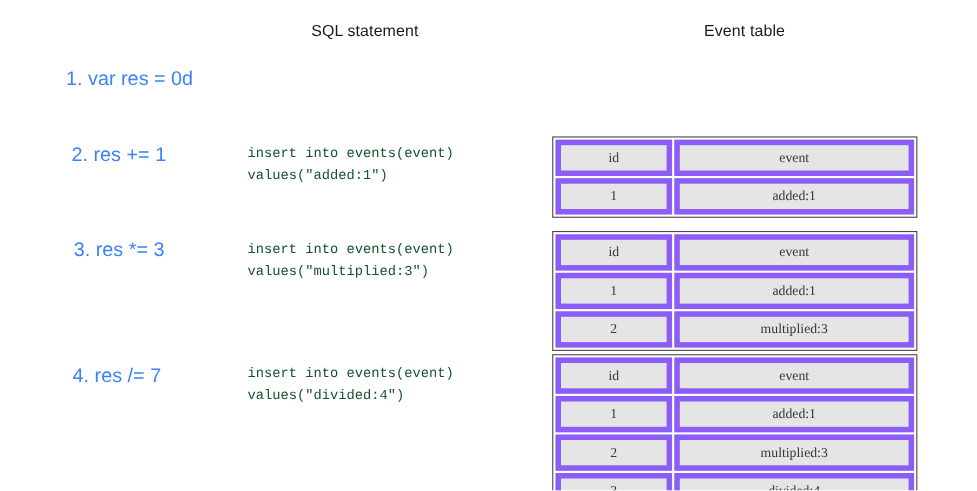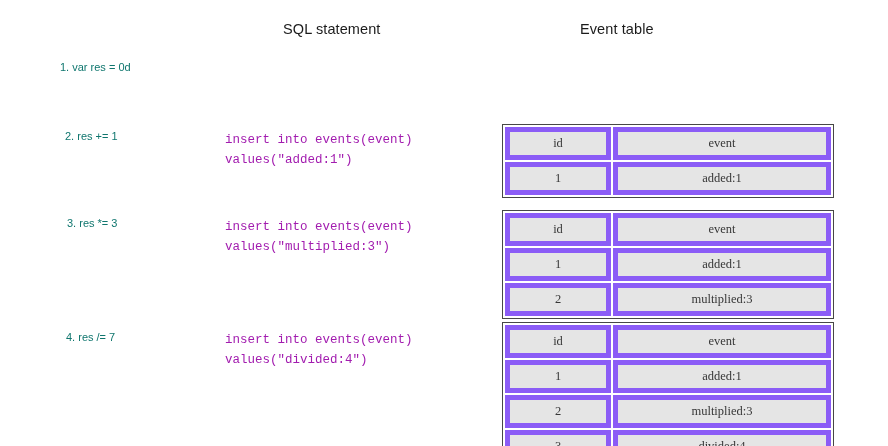--- a/index.html
+++ b/index.html
@@ -18,40 +18,40 @@
   .col-header {
     position: absolute;
     top: 21px;
     font-size: 14.5px;
     color: #1b1b1b;
     letter-spacing: 0.1px;
     white-space: nowrap;
   }
   #hdr-inmemory { left: 42px; }
   #hdr-sql      { left: 283px; }
-  #hdr-event    { left: 580px; }
+  #hdr-event    { left: 640px; }
 
   .op-label {
     position: absolute;
-    font-size: 11px;
-    color: #0f766e;
+    font-size: 18px;
+    color: #3b82f6;
     white-space: nowrap;
   }
   #op-1 { left: 60px; top: 61px; }
   #op-2 { left: 65px; top: 130px; text-align: center; }
   #op-3 { left: 67px; top: 217px; }
   #op-4 { left: 66px; top: 331px; }
 
   .sql-block {
     position: absolute;
     left: 225px;
     font-family: "Liberation Mono", "DejaVu Sans Mono", monospace;
     font-size: 12.5px;
     line-height: 20px;
-    color: #a21caf;
+    color: #14532d;
     white-space: pre;
   }
   #sql-2 { top: 130px; }
   #sql-3 { top: 217px; }
   #sql-4 { top: 330px; }
 
   .event-table {
     position: absolute;
     left: 502px;
     border-collapse: separate;

